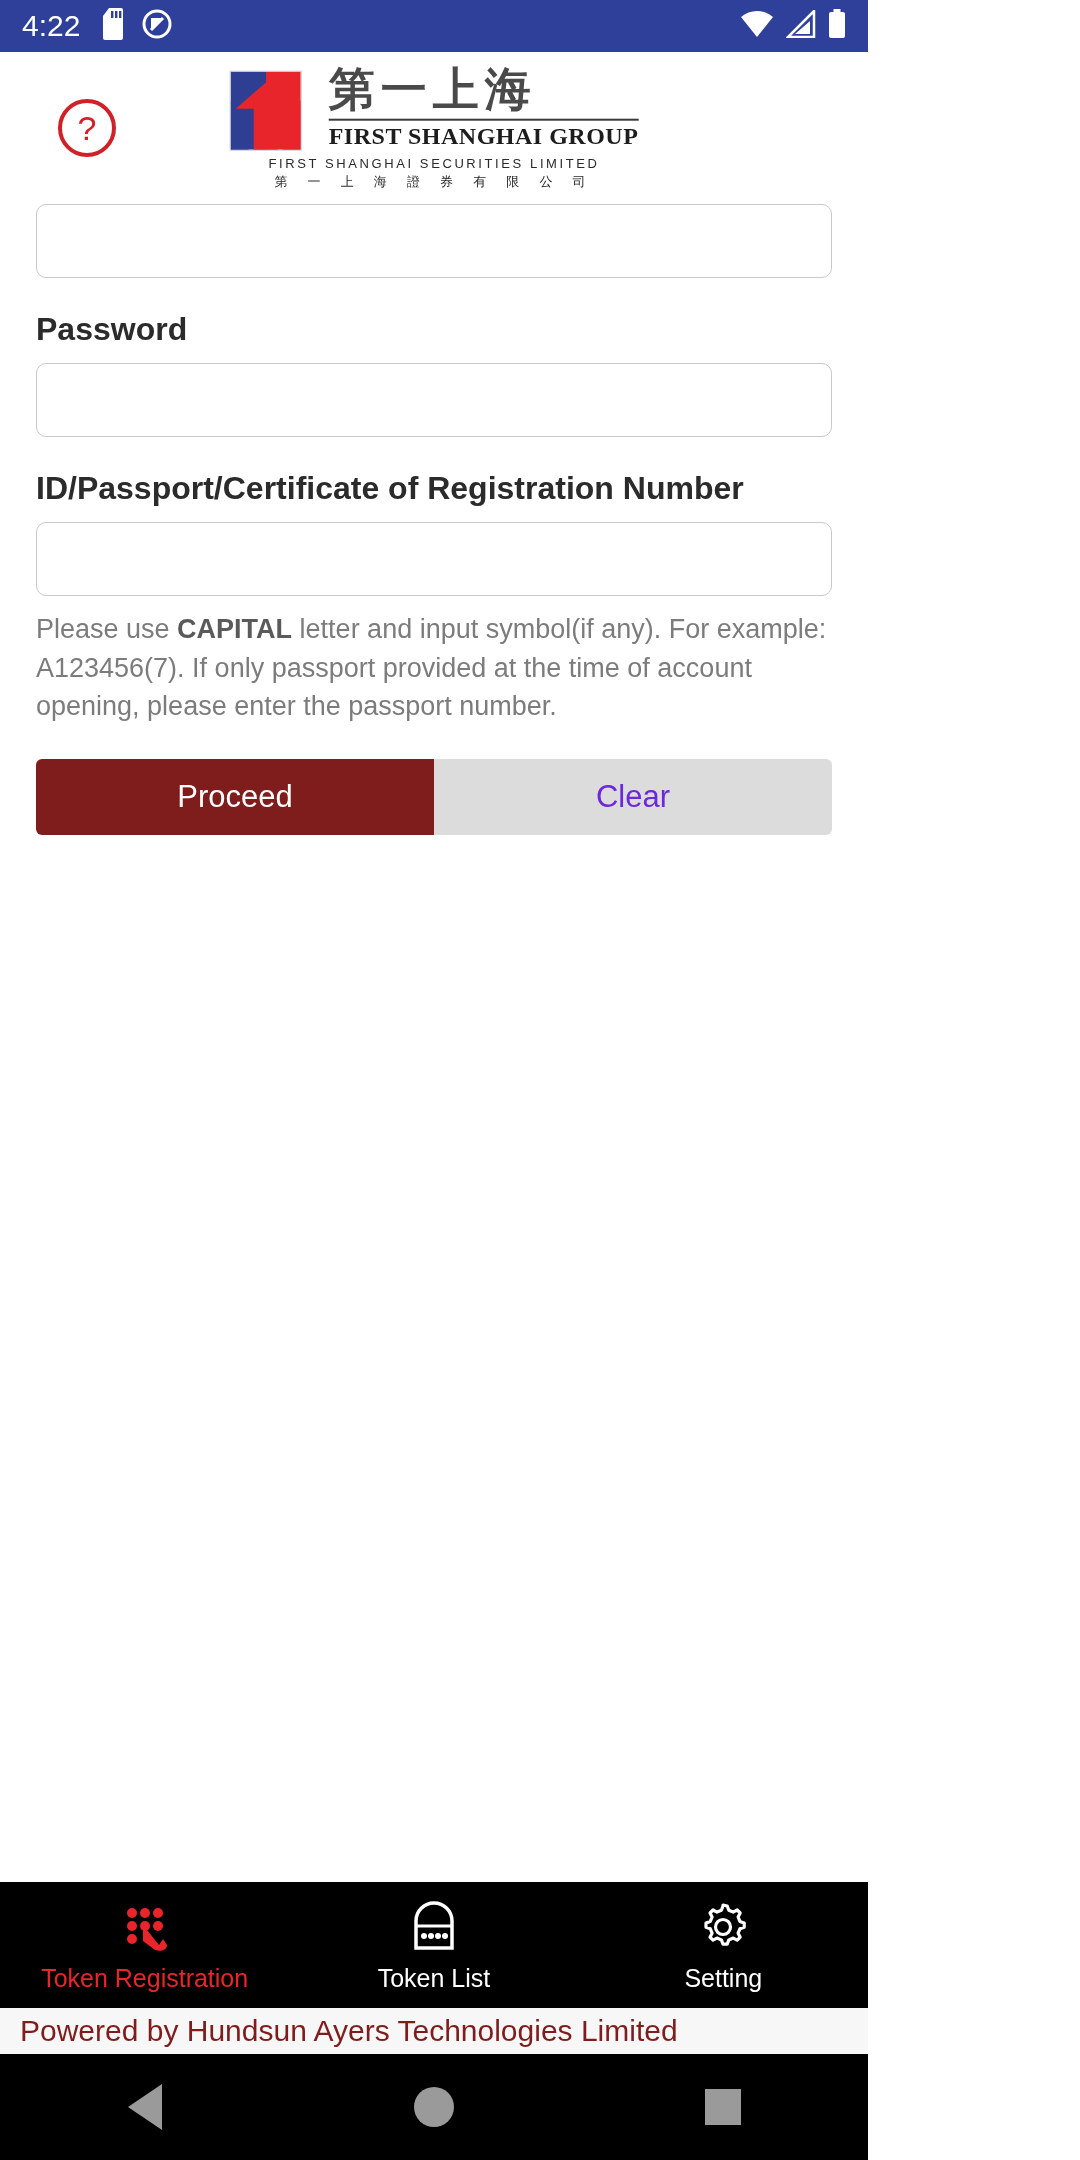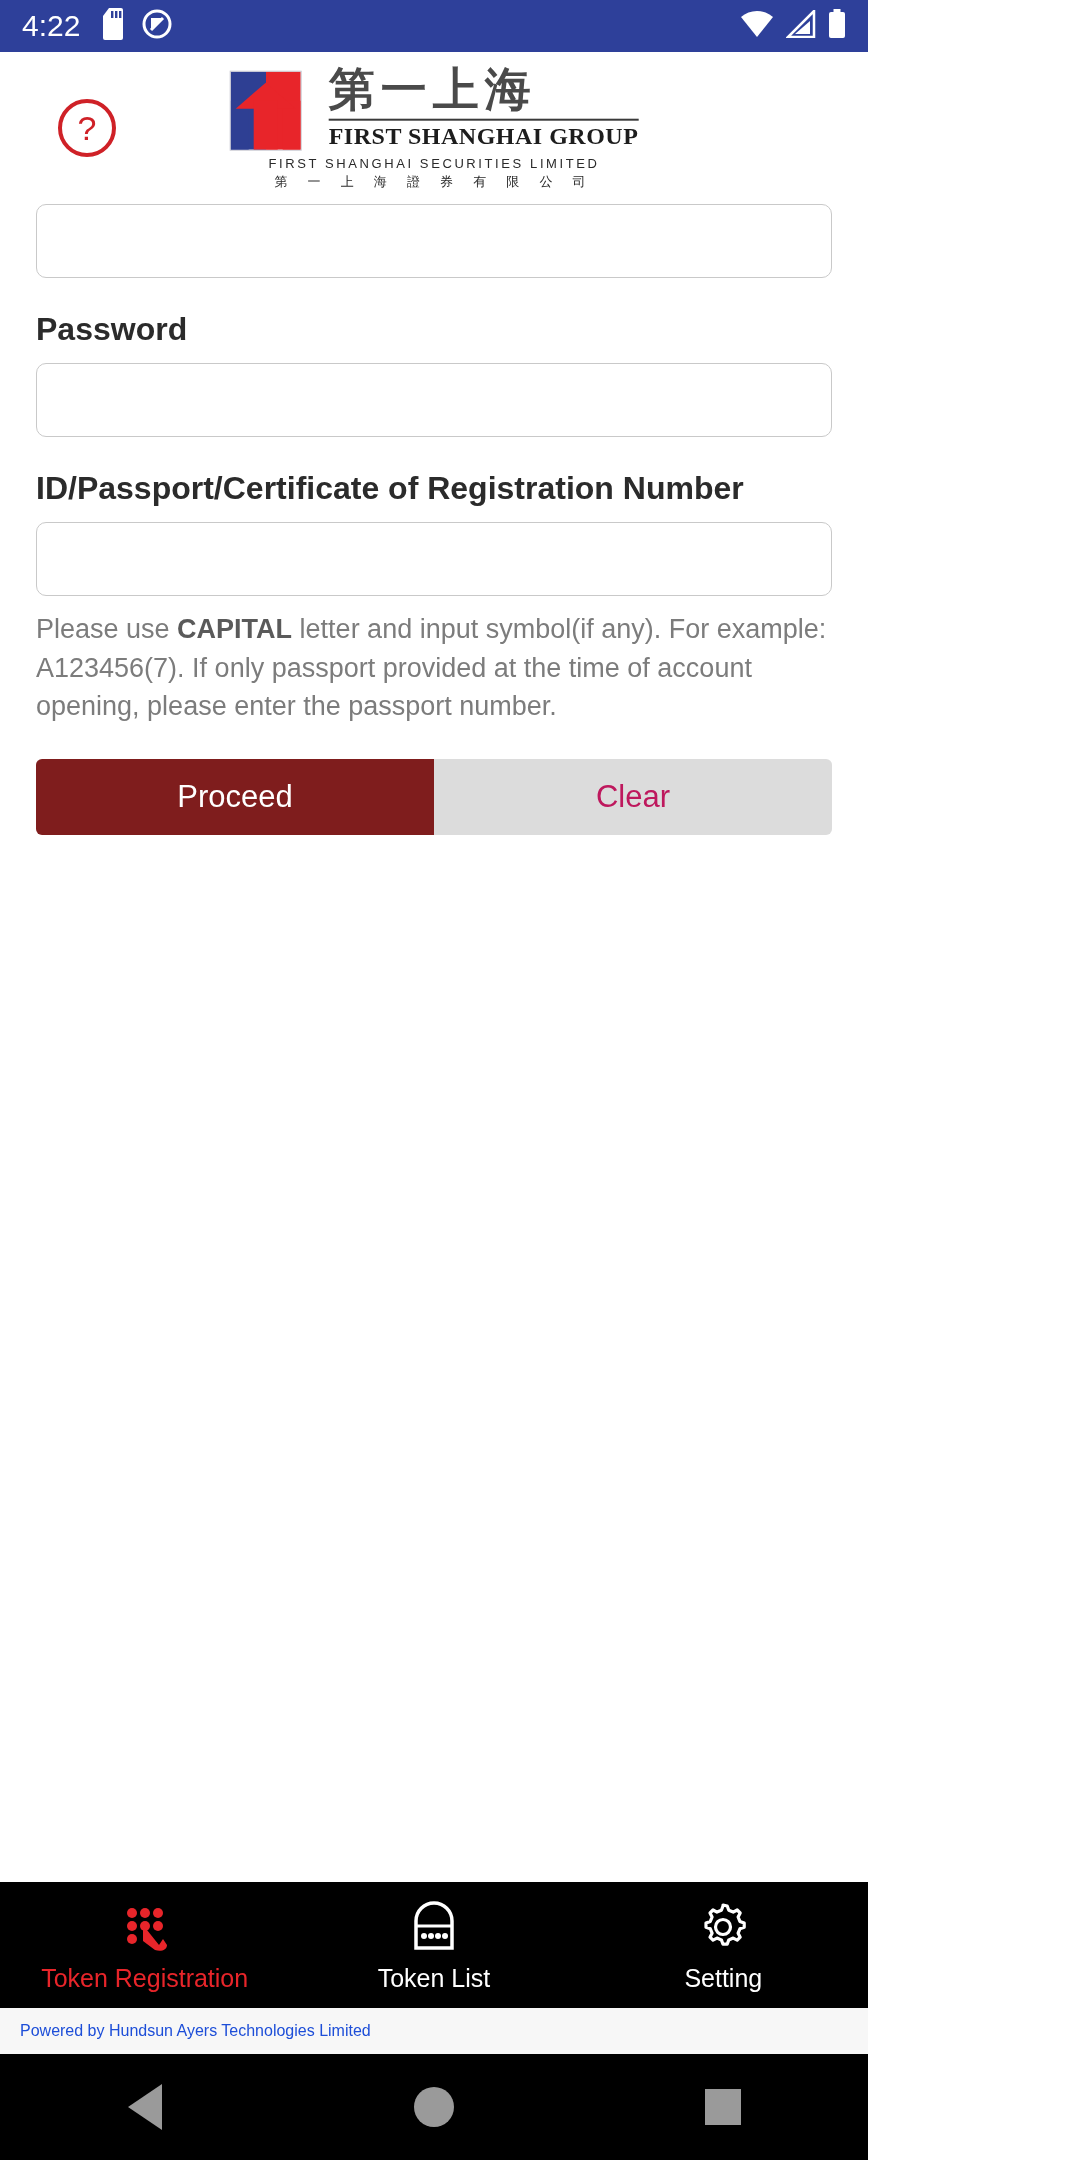--- a/index.html
+++ b/index.html
@@ -112,21 +112,21 @@
   .btn {
     flex: 0 0 50%; height: 76px; border: none; cursor: pointer;
     font-size: 31px; font-family: "Liberation Sans", sans-serif;
     display: flex; align-items: center; justify-content: center;
   }
   .btn-proceed {
     background: #7f1d1d; color: #ffffff;
     border-top-left-radius: 6px; border-bottom-left-radius: 6px;
   }
   .btn-clear {
-    background: #dcdcdc; color: #be185d;
+    background: #dcdcdc; color: #6d28d9;
     border-top-right-radius: 6px; border-bottom-right-radius: 6px;
   }
 
   
   .tabbar {
     flex: 0 0 126px; background: #000000;
     display: flex; align-items: center;
   }
   .tab {
     flex: 1 1 0; height: 100%;
@@ -136,21 +136,21 @@
   .tab-icon { height: 54px; display: flex; align-items: center; justify-content: center; }
   .tab-label { font-size: 25px; line-height: 1; }
   .tab-active .tab-label { color: #e8252a; }
   .tab-inactive .tab-label { color: #ffffff; }
 
   
   .footer {
     flex: 0 0 46px; background: #f7f7f7;
     display: flex; align-items: center; padding-left: 20px;
   }
-  .footer-text { font-size: 16px; color: #1d4ed8; line-height: 1; text-align: right; }
+  .footer-text { font-size: 30px; color: #7f1d1d; line-height: 1; text-align: right; }
 
   
   .navbar {
     flex: 0 0 106px; background: #000000;
     display: flex; align-items: center; justify-content: space-around;
   }
   .nav-btn { width: 120px; height: 100%; display: flex; align-items: center; justify-content: center; }
   .nav-back {
     width: 0; height: 0;
     border-top: 23px solid transparent; border-bottom: 23px solid transparent;

